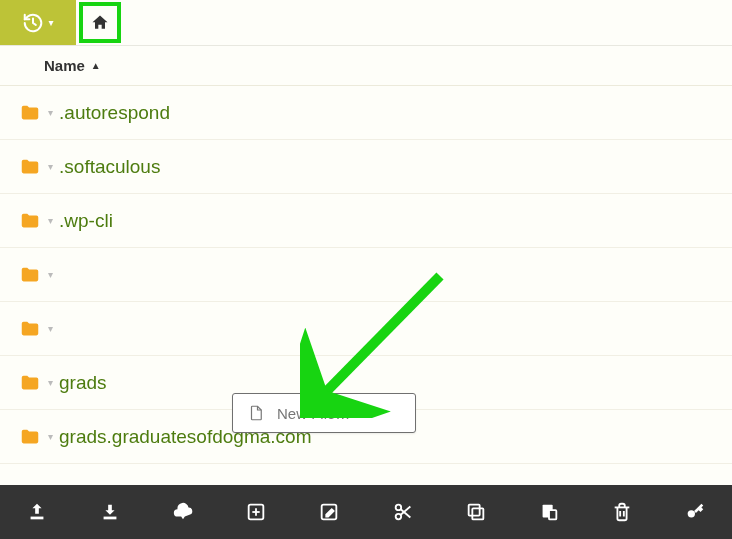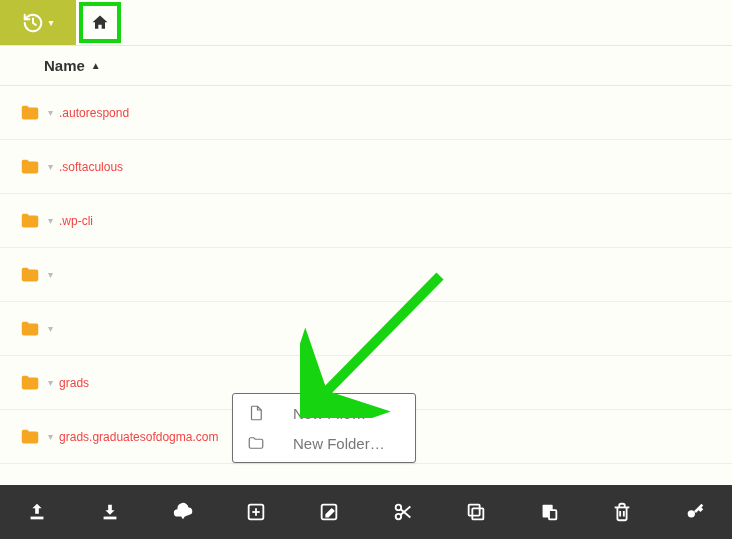--- a/index.html
+++ b/index.html
@@ -60,38 +60,38 @@
     width: 28px;
     height: 22px;
     color: #f5a623;
   }
   .row-caret {
     font-size: 10px;
     color: #bbb;
     margin: 0 6px 0 4px;
   }
   .row-name {
-    color: #ef4444;
-    font-size: 12px;
+    color: #4d7c0f;
+    font-size: 19px;
   }
   .context-menu {
     position: absolute;
     left: 232px;
     top: 393px;
     width: 184px;
     background: #fff;
     border: 1px solid #707070;
     border-radius: 3px;
     padding: 4px 0;
     box-shadow: 0 1px 2px rgba(0,0,0,0.08);
   }
   .context-item {
     display: flex;
     align-items: center;
-    gap: 28px;
+    gap: 12px;
     padding: 6px 14px;
     color: #777;
     font-size: 15px;
   }
   .context-item svg { width: 18px; height: 18px; }
   .arrow-annot {
     position: absolute;
     left: 300px;
     top: 268px;
     pointer-events: none;
@@ -188,26 +188,20 @@
   </div>
 </div>
 
 <div class="context-menu">
   <div class="context-item">
     <svg viewBox="0 0 24 24" fill="none" stroke="#777" stroke-width="1.6">
         <path d="M14 3H7a1 1 0 0 0-1 1v16a1 1 0 0 0 1 1h11a1 1 0 0 0 1-1V8z"></path>
         <path d="M14 3v5h5"></path>
       </svg>
     <span>New File…</span>
-  </div>
-  <div class="context-item">
-    <svg viewBox="0 0 24 24" fill="none" stroke="#777" stroke-width="1.6">
-        <path d="M3 7a2 2 0 0 1 2-2h4l2 2h8a2 2 0 0 1 2 2v8a2 2 0 0 1-2 2H5a2 2 0 0 1-2-2z"></path>
-      </svg>
-    <span>New Folder…</span>
   </div>
 </div>
 
 <svg class="arrow-annot" width="160" height="150" viewBox="0 0 160 150">
   <defs>
     <marker id="ah" markerWidth="14" markerHeight="14" refX="4" refY="6" orient="auto">
       <path d="M0,0 L12,6 L0,12 L3,6 z" fill="#17d411"></path>
     </marker>
   </defs>
   <line x1="140" y1="8" x2="20" y2="130" stroke="#17d411" stroke-width="10" marker-end="url(#ah)"></line>

